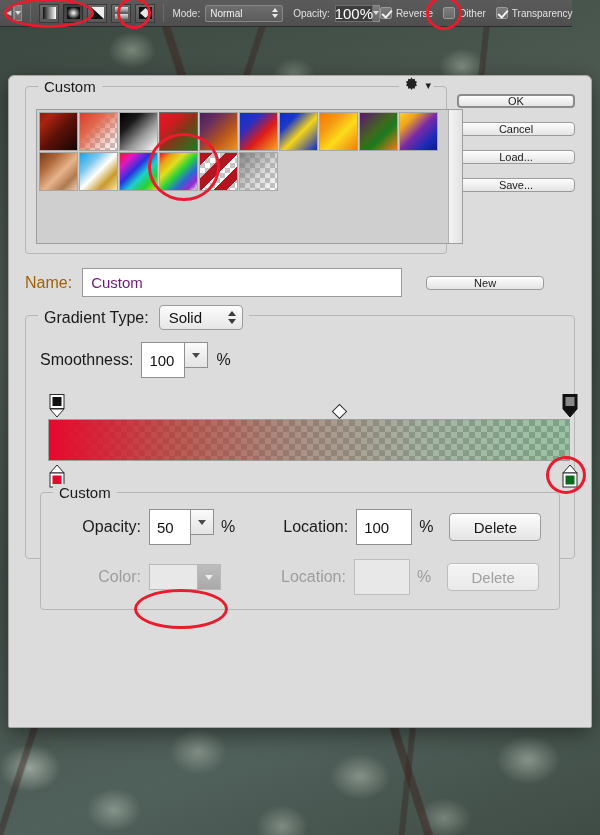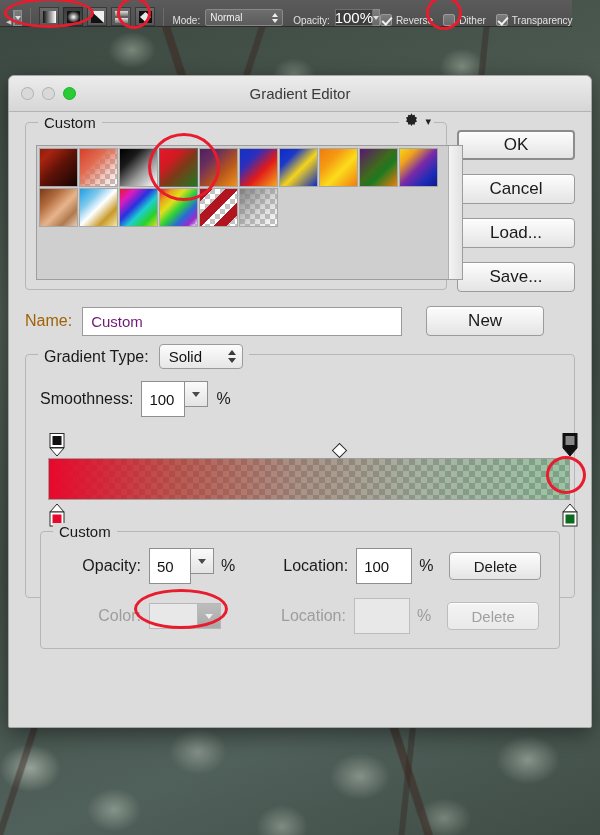--- a/index.html
+++ b/index.html
@@ -43,21 +43,21 @@
       linear-gradient(108deg, transparent 30.6%, rgba(55,35,30,.45) 30.8%, rgba(55,35,30,.45) 31.4%, transparent 31.6%),
       linear-gradient(96deg, transparent 70.6%, rgba(50,33,28,.40) 70.8%, rgba(50,33,28,.40) 71.5%, transparent 71.7%);
   }
 
   
   #toolbar {
     position: absolute; top: 0; left: 0;
     width: 572px; height: 27px;
     background: linear-gradient(#5b5b5b, #4f4f4f);
     border-bottom: 1px solid #2c2c2c;
-    display: flex; align-items: flex-end;
+    display: flex; align-items: center;
     padding-left: 4px;
     color: #e2e2e2; font-size: 10px;
     z-index: 5;
   }
   .tb-arrow { color: #c9c9c9; font-size: 7px; margin: 0 2px; }
   .grad-swatch {
     width: 120px; height: 16px;
     border: 1px solid #8d8d8d;
     background: linear-gradient(to right, #1d6b23 0%, #5e5a1c 38%, #a03018 62%, #dd0b1f 88%, #e4071f 100%);
   }
@@ -174,24 +174,24 @@
   .preset { border: 1px solid #a8a8a8; }
   #preset-scroll {
     position: absolute; right: 0; top: 0; bottom: 0; width: 14px;
     background: linear-gradient(to right, #f4f4f4, #e2e2e2);
     border-left: 1px solid #b0b0b0;
   }
   #gear-icon { position: absolute; right: 12px; top: -11px; background: #dcdcdc; padding: 0 4px; }
 
   #btn-col { display: flex; flex-direction: column; gap: 14px; padding-top: 8px; }
   .btn {
-    width: 118px; height: 30px;
+    width: 118px; height: 14px;
     background: linear-gradient(#fdfdfd, #e4e4e4);
     border: 1px solid #9b9b9b; border-radius: 4px;
-    font-size: 17px; color: #1a1a1a;
+    font-size: 11px; color: #1a1a1a;
     display: flex; align-items: center; justify-content: center;
     box-shadow: 0 1px 0 rgba(255,255,255,.7) inset;
   }
   .btn.default { border: 2px solid #8c8c8c; }
 
   
   #name-row { display: flex; align-items: center; margin-top: 14px; gap: 10px; }
   #name-label { font-size: 16px; color: #a16207; }
   #name-input {
     width: 320px; height: 29px;
@@ -387,28 +387,20 @@
     <span>Dither</span>
   </div>
   <div class="chk-row">
     <span class="chkbox on"></span>
     <span>Transparency</span>
   </div>
 </div>
 
 <div id="dialog">
 
-  <div id="titlebar">
-    <div class="lights">
-      <span class="light l-close"></span>
-      <span class="light l-min"></span>
-      <span class="light l-zoom"></span>
-    </div>
-    <div id="dlg-title">Gradient Editor</div>
-  </div>
 
   <div id="dlg-body">
 
     <div id="presets-row">
 
       <div class="groupbox" id="presets-box">
         <span class="group-title">Custom</span>
         <span id="gear-icon">
           <svg width="17" height="17" viewBox="0 0 20 20">
             <path d="M10 6.3a3.7 3.7 0 1 0 0 7.4 3.7 3.7 0 0 0 0-7.4zm0 5.4a1.7 1.7 0 1 1 0-3.4 1.7 1.7 0 0 1 0 3.4z" fill="#222"></path>

